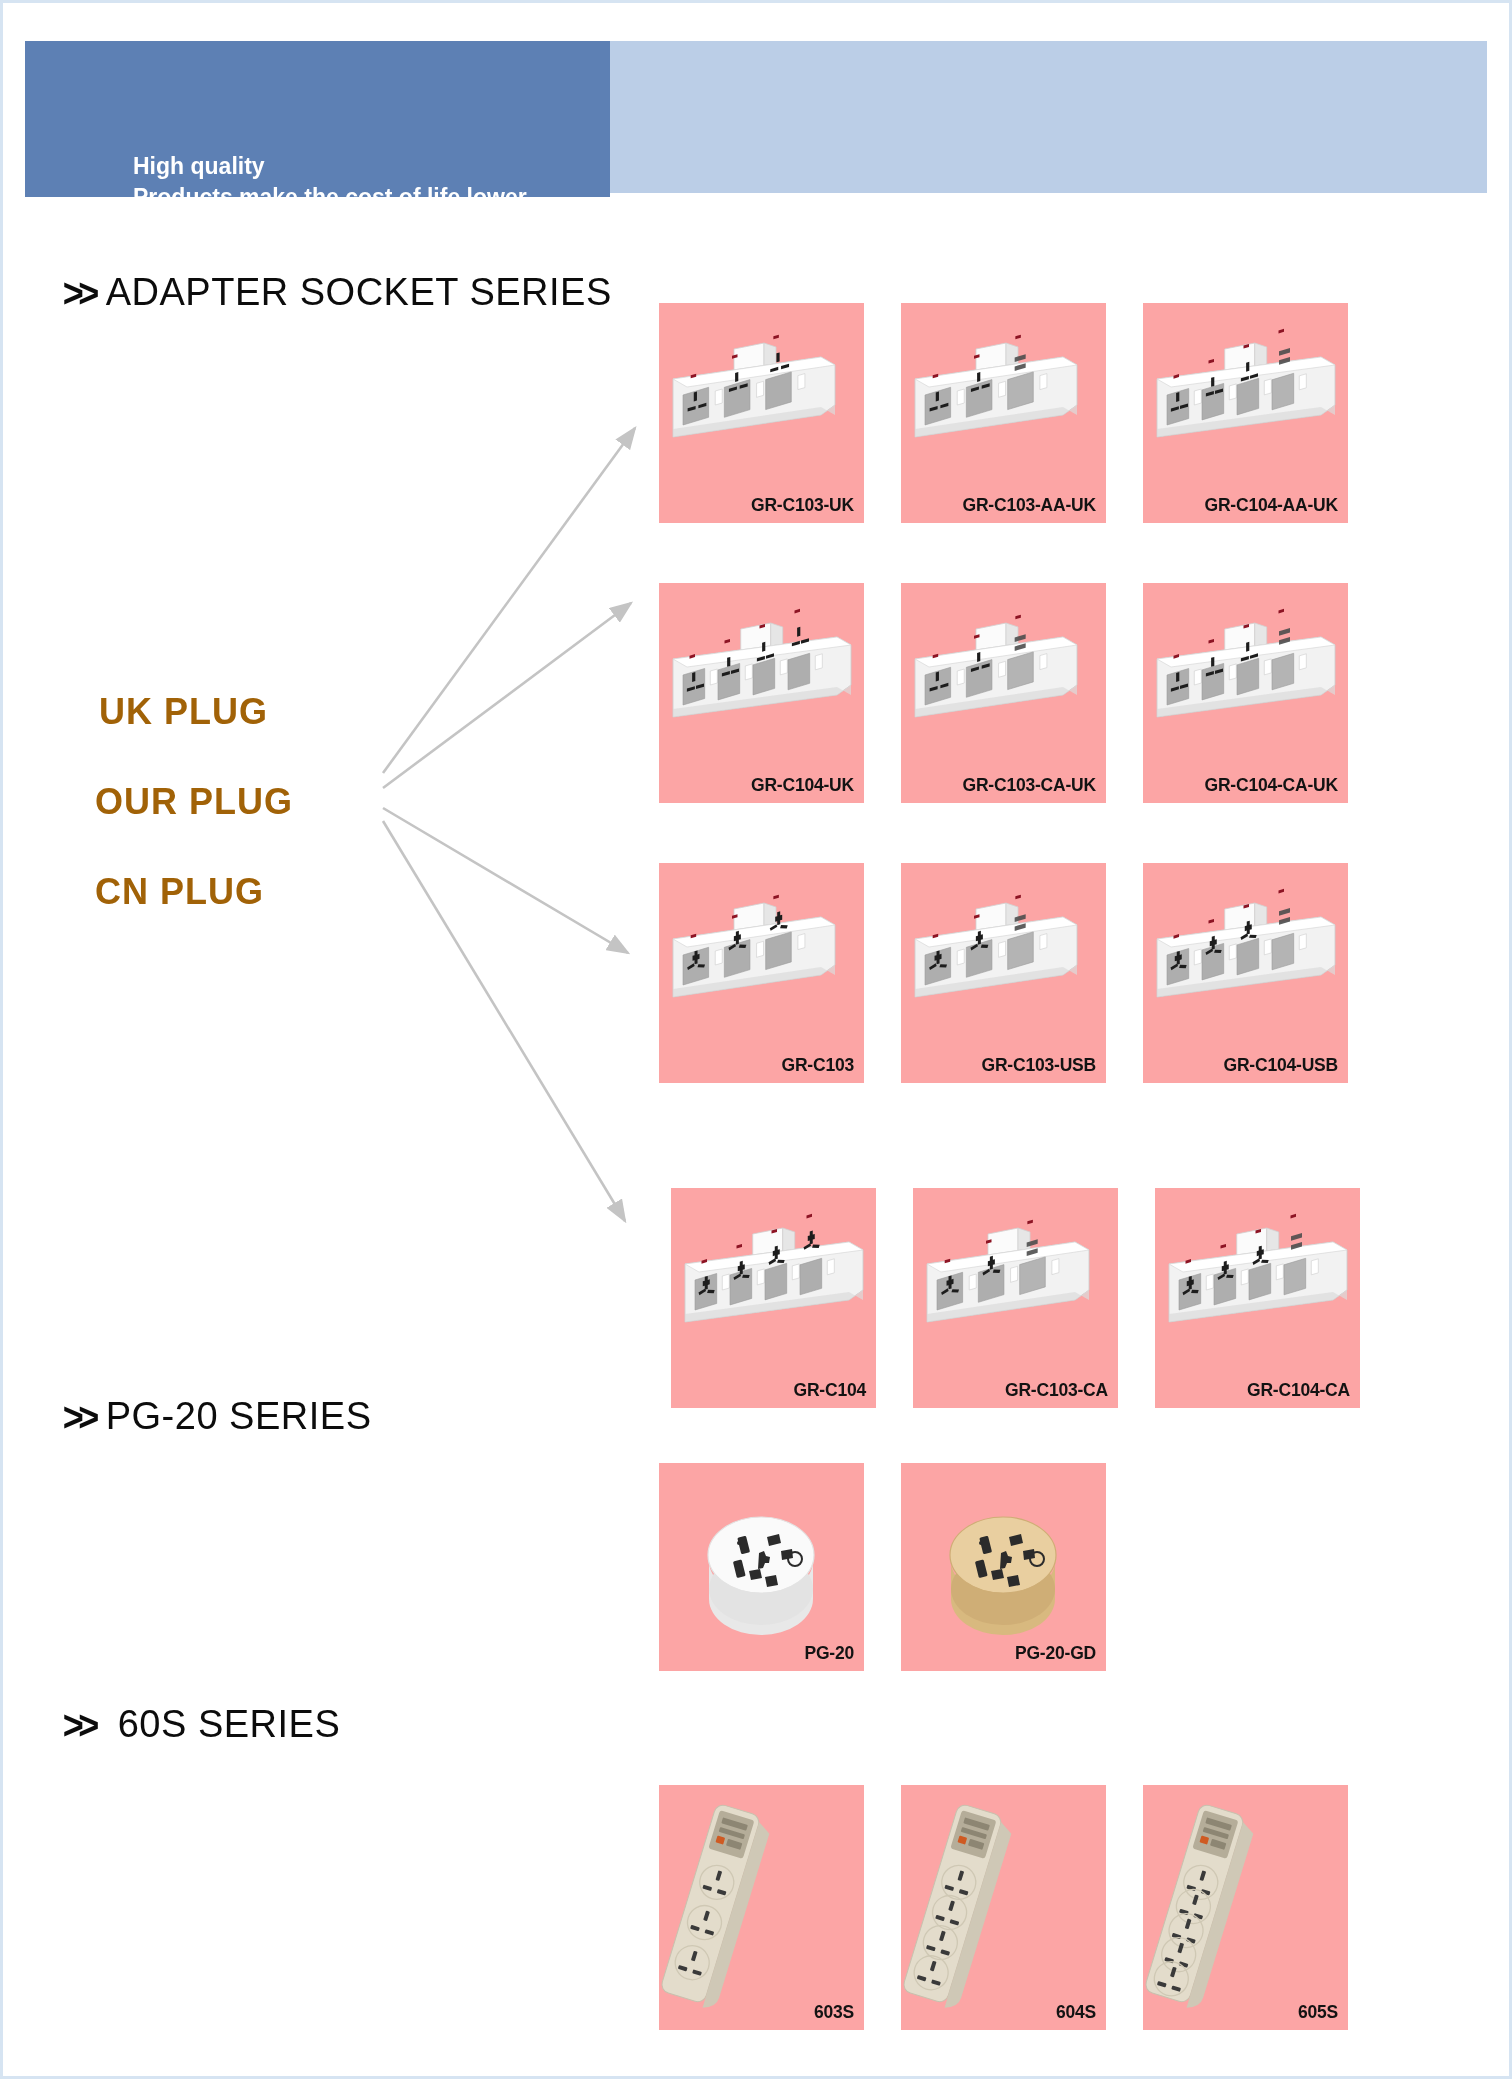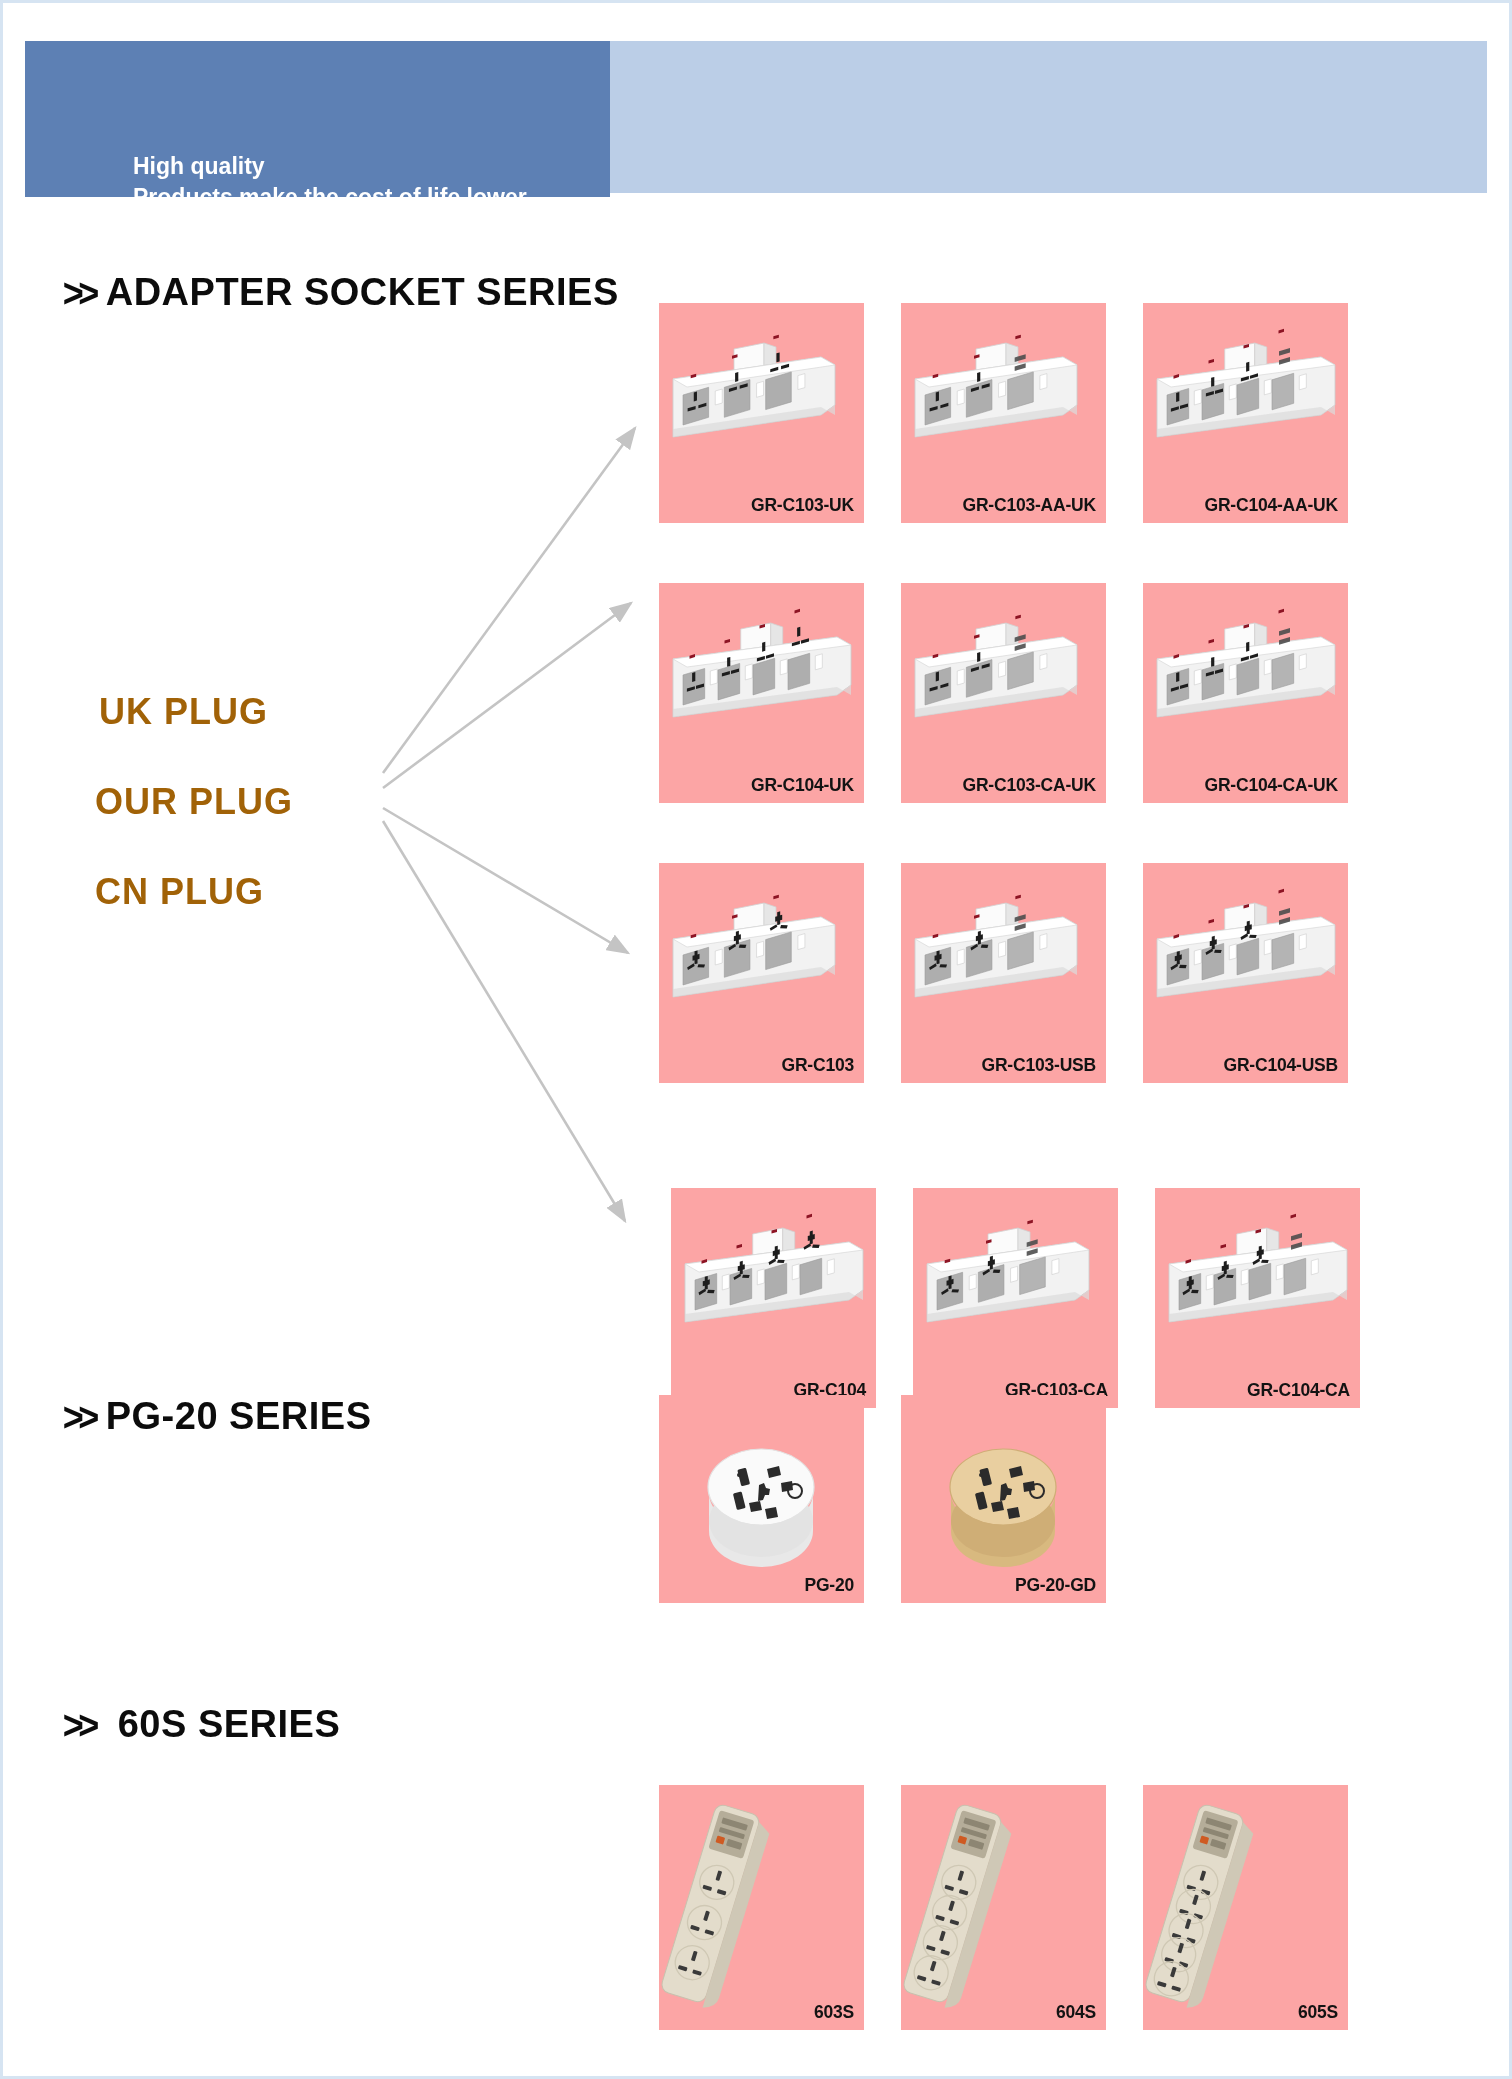--- a/index.html
+++ b/index.html
@@ -64,21 +64,21 @@
   .chev {
     font-size: 40px;
     font-weight: bold;
     letter-spacing: -6px;
     line-height: 1;
     margin-right: 10px;
     transform: scaleX(0.9);
   }
   .section-title {
     font-size: 38px;
-    font-weight: bold;
+    font-weight: normal;
     letter-spacing: 0.5px;
   }
 
   #head-adapter { left: 58px; top: 268px; }
   #head-pg20    { left: 58px; top: 1392px; }
   #head-60s     { left: 58px; top: 1700px; }
   #head-60s .chev { margin-right: 22px; }
 
   
   .plug-label {
@@ -129,21 +129,21 @@
     position: absolute;
     left: 0; top: 0;
     width: 205px; height: 186px;
   }
 
   
   #row-0 { top: 300px; }
   #row-1 { top: 580px; }
   #row-2 { top: 860px; }
   #row-3 { top: 1185px; padding-left: 12px; }
-  #row-pg20 { top: 1392px; }
+  #row-pg20 { top: 1460px; }
   #row-60s { top: 1782px; }
 
   #row-pg20 .card { height: 208px; }
   #row-60s .card { height: 245px; }
   #row-60s .card-art, #row-pg20 .card-art { height: 100%; }
 </style>
 </head>
 <body>
 
 <div class="page">

